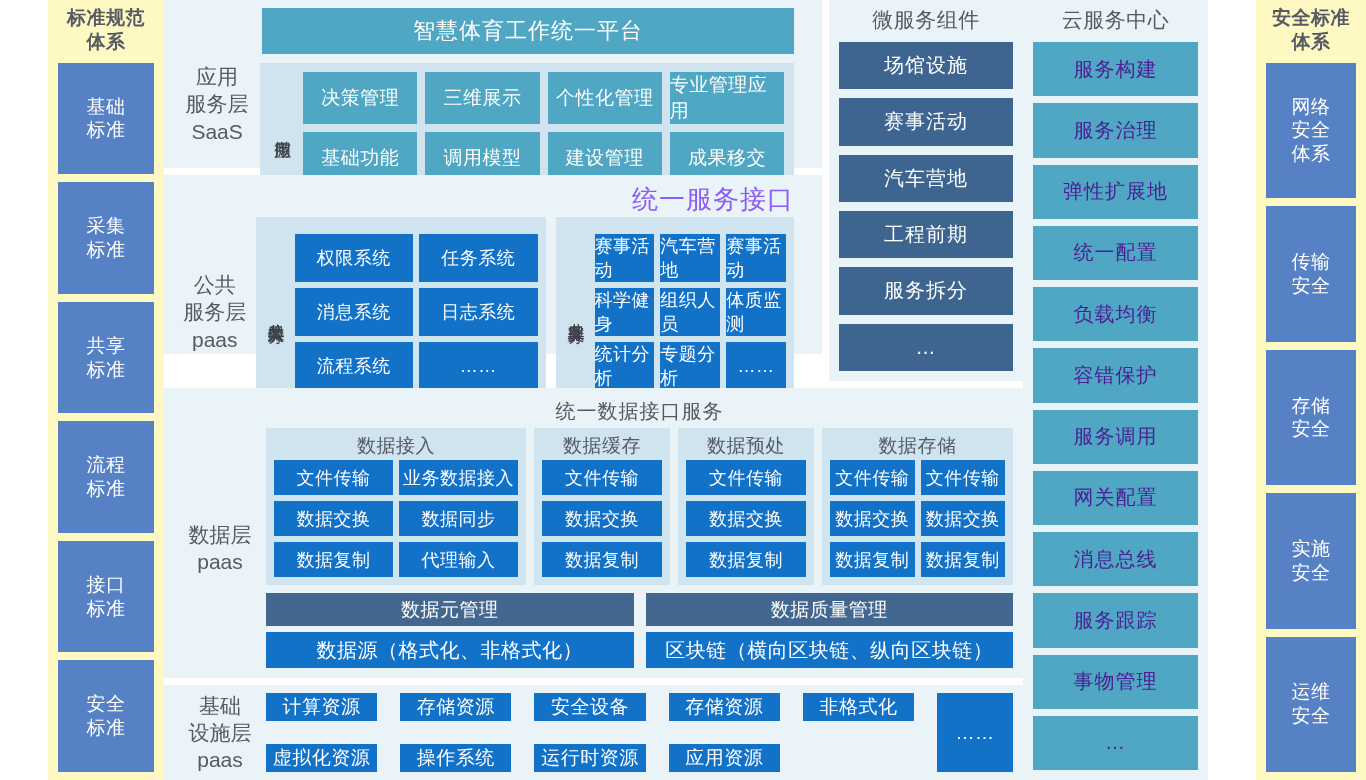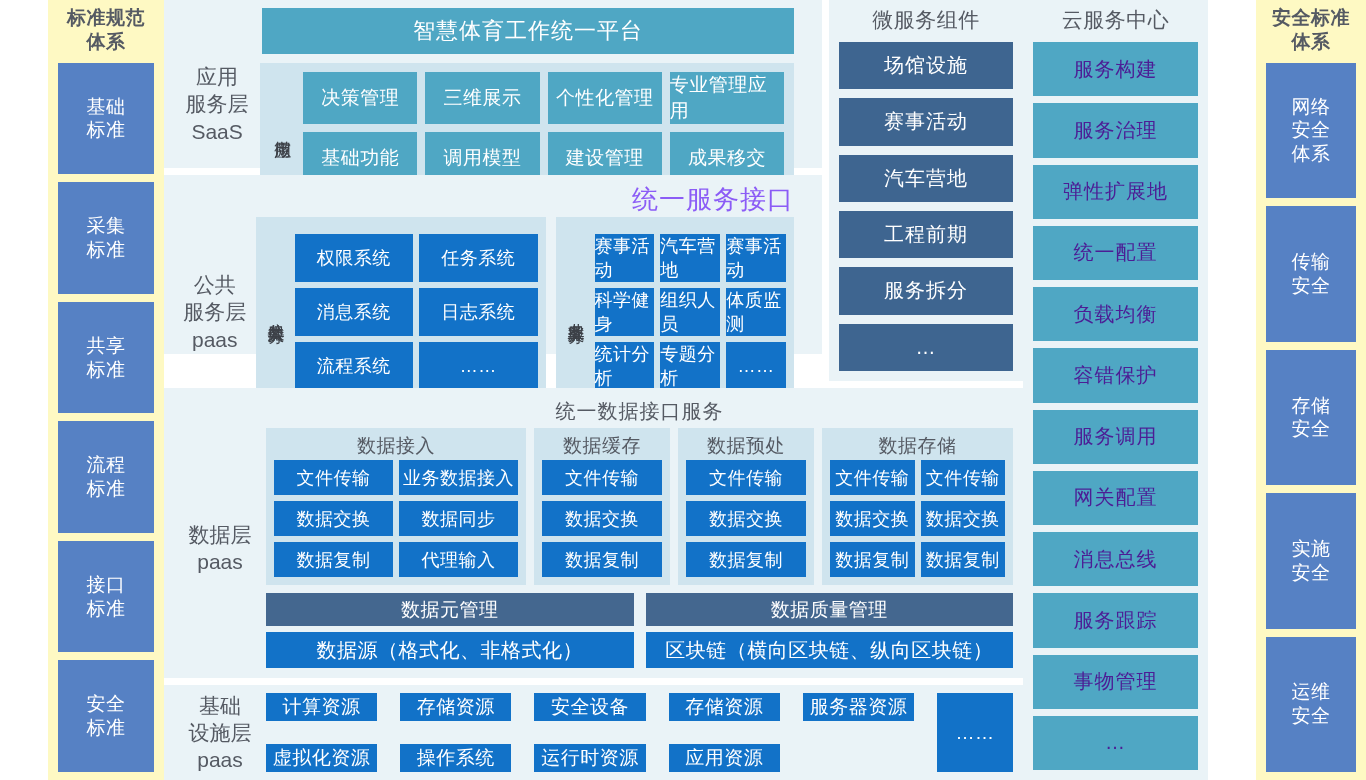--- a/index.html
+++ b/index.html
@@ -449,21 +449,21 @@
 
     <div class="panel infra">
       <div class="infra-label">基础
 设施层
 paas</div>
       <div class="infra-grid">
         <div class="bluebox">计算资源</div>
         <div class="bluebox">存储资源</div>
         <div class="bluebox">安全设备</div>
         <div class="bluebox">存储资源</div>
-        <div class="bluebox">服务器资源</div>
+        <div class="bluebox">非格式化</div>
         <div class="bluebox span2">……</div>
         <div class="bluebox">虚拟化资源</div>
         <div class="bluebox">操作系统</div>
         <div class="bluebox">运行时资源</div>
         <div class="bluebox">应用资源</div>
       </div>
     </div>
 
   </div>
 

